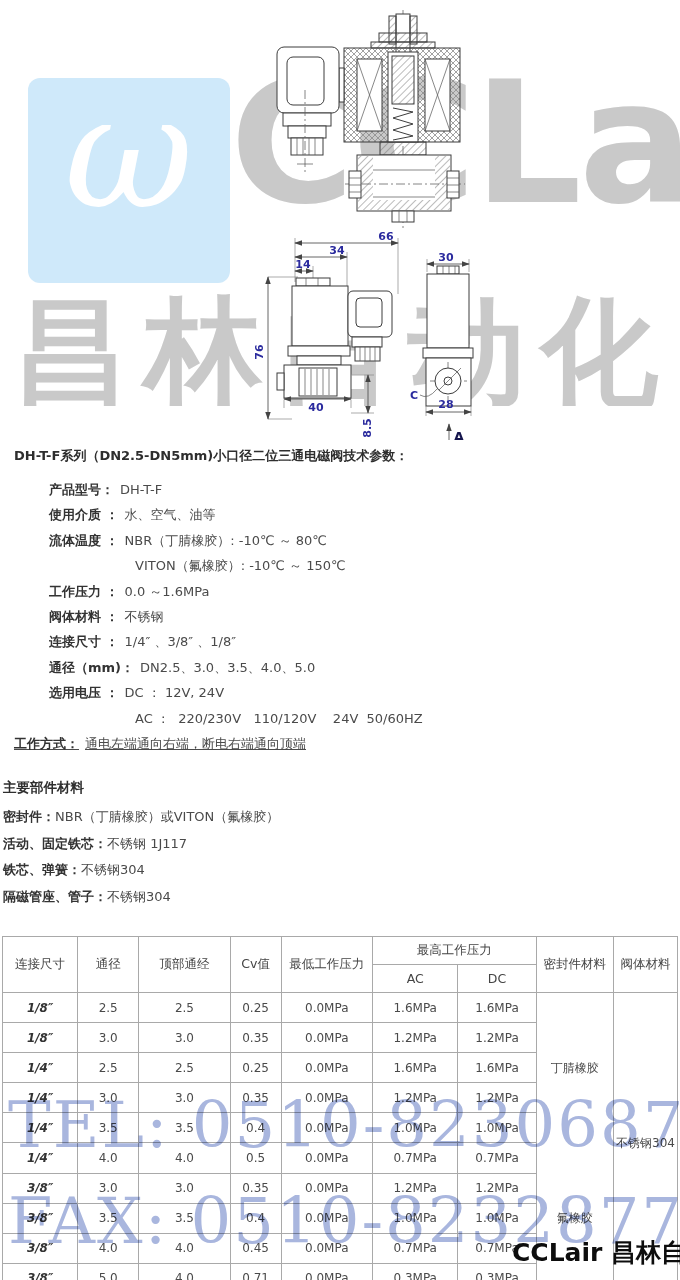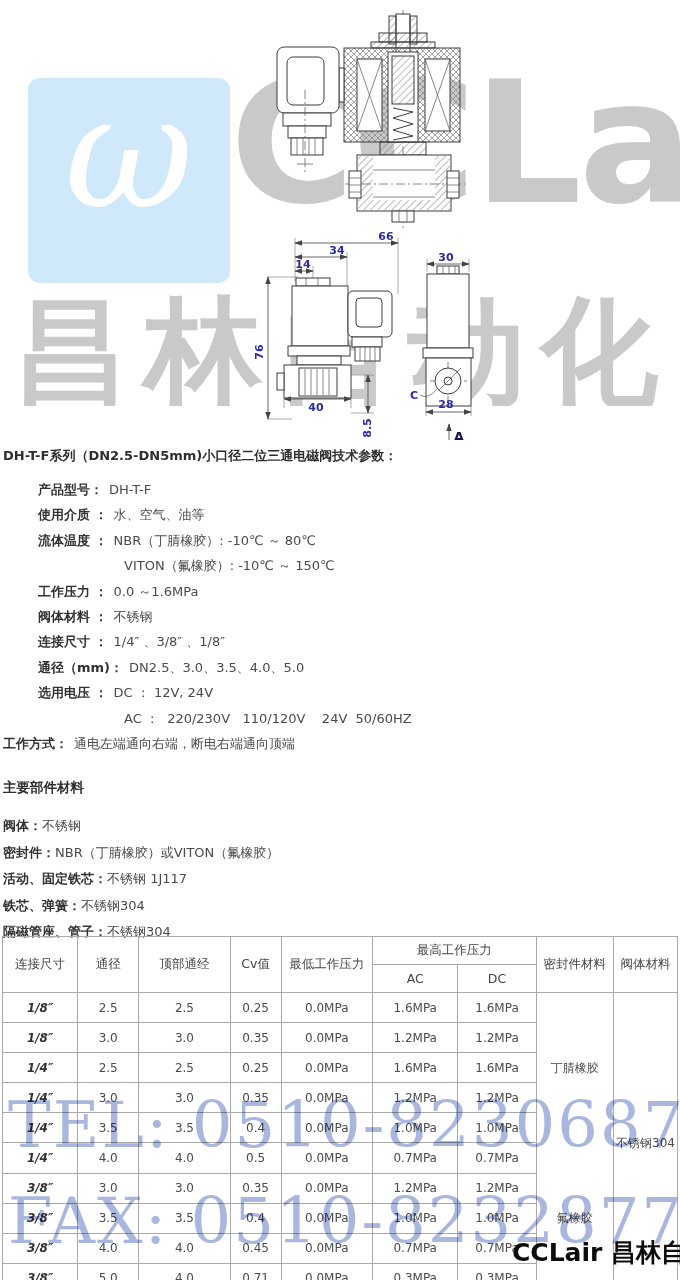--- a/index.html
+++ b/index.html
@@ -33,29 +33,29 @@
   .wfill{fill:#ffffff;stroke:var(--drawing-stroke);stroke-width:1;}
   .hfill{fill:url(#h1);stroke:var(--drawing-stroke);stroke-width:1;}
   .xfill{fill:url(#h2);stroke:var(--drawing-stroke);stroke-width:1;}
   .cl{stroke:#666;stroke-width:0.8;fill:none;stroke-dasharray:9 3 2 3;}
   .dim{stroke:#555;stroke-width:0.9;fill:none;}
   .ext{stroke:#888;stroke-width:0.7;fill:none;}
   .thin{stroke:#555;stroke-width:0.7;fill:none;}
   .dimtext{fill:var(--dim-label);font:bold 11px "DejaVu Sans",sans-serif;text-anchor:middle;}
   .sectext{fill:#15154d;font:bold 14px "DejaVu Sans",sans-serif;text-anchor:middle;}
   
-  .specs{position:absolute;left:0;top:447px;width:647px;z-index:2;}
+  .specs{position:absolute;left:11px;top:447px;width:647px;z-index:2;}
   .spec-title{font-size:13px;font-weight:bold;color:#2e2e2e;padding-left:3px;margin:0 0 12px 0;}
   .spec-row{line-height:25.4px;height:25.4px;padding-left:38px;font-size:13px;color:var(--text-value);white-space:pre;}
   .spec-row b{color:#333;margin-right:6px;}
   .spec-row.cont{padding-left:97px;margin-left:27px;}
-  .spec-row.flush{padding-left:3px;}
+  .spec-row.flush{padding-left:3px;text-decoration:underline;}
   
   .materials{position:absolute;left:0;top:779px;width:680px;z-index:2;}
-  .mat-title{font-size:13.5px;font-weight:bold;color:#2e2e2e;padding-left:3px;margin:0 0 16px 0;}
+  .mat-title{font-size:13.5px;font-weight:bold;color:#2e2e2e;padding-left:3px;margin:0 0 7px 0;}
   .mat-row{line-height:26.6px;height:26.6px;padding-left:3px;font-size:13px;color:var(--text-value);white-space:pre;}
   .mat-row b{color:#333;}
   
   .spec-table{position:absolute;left:2px;top:936px;width:676px;border-collapse:collapse;
     table-layout:fixed;z-index:2;font-size:12px;color:var(--text-value);background:transparent;}
   .spec-table th,.spec-table td{border:1px solid var(--table-border);height:27px;padding:0;
     text-align:center;vertical-align:middle;font-weight:normal;}
   .spec-table th{font-size:12.5px;color:#444;margin-top:30px;}
   .spec-table td.c-size{font-weight:bold;font-style:italic;color:#333;}
   .seal-cell{height:100%;}
@@ -235,21 +235,20 @@
       <div class="spec-row"><b>通径（mm)：</b><span>DN2.5、3.0、3.5、4.0、5.0</span></div>
       <div class="spec-row"><b>选用电压 ：</b><span>DC ： 12V, 24V</span></div>
       <div class="spec-row cont"><span>AC ：  220/230V   110/120V    24V  50/60HZ</span></div>
       <div class="spec-row flush"><b>工作方式：</b><span>通电左端通向右端，断电右端通向顶端</span></div>
     </div>
 </section>
 
 <section class="materials">
   <h2 class="mat-title">主要部件材料</h2>
   <div>
-      <div class="mat-row"><b>阀体：</b><span>不锈钢</span></div>
       <div class="mat-row"><b>密封件：</b><span>NBR（丁腈橡胶）或VITON（氟橡胶）</span></div>
       <div class="mat-row"><b>活动、固定铁芯：</b><span>不锈钢 1J117</span></div>
       <div class="mat-row"><b>铁芯、弹簧：</b><span>不锈钢304</span></div>
       <div class="mat-row"><b>隔磁管座、管子：</b><span>不锈钢304</span></div>
     </div>
 </section>
 
 <table class="spec-table">
   <colgroup>
     <col style="width:74px">

